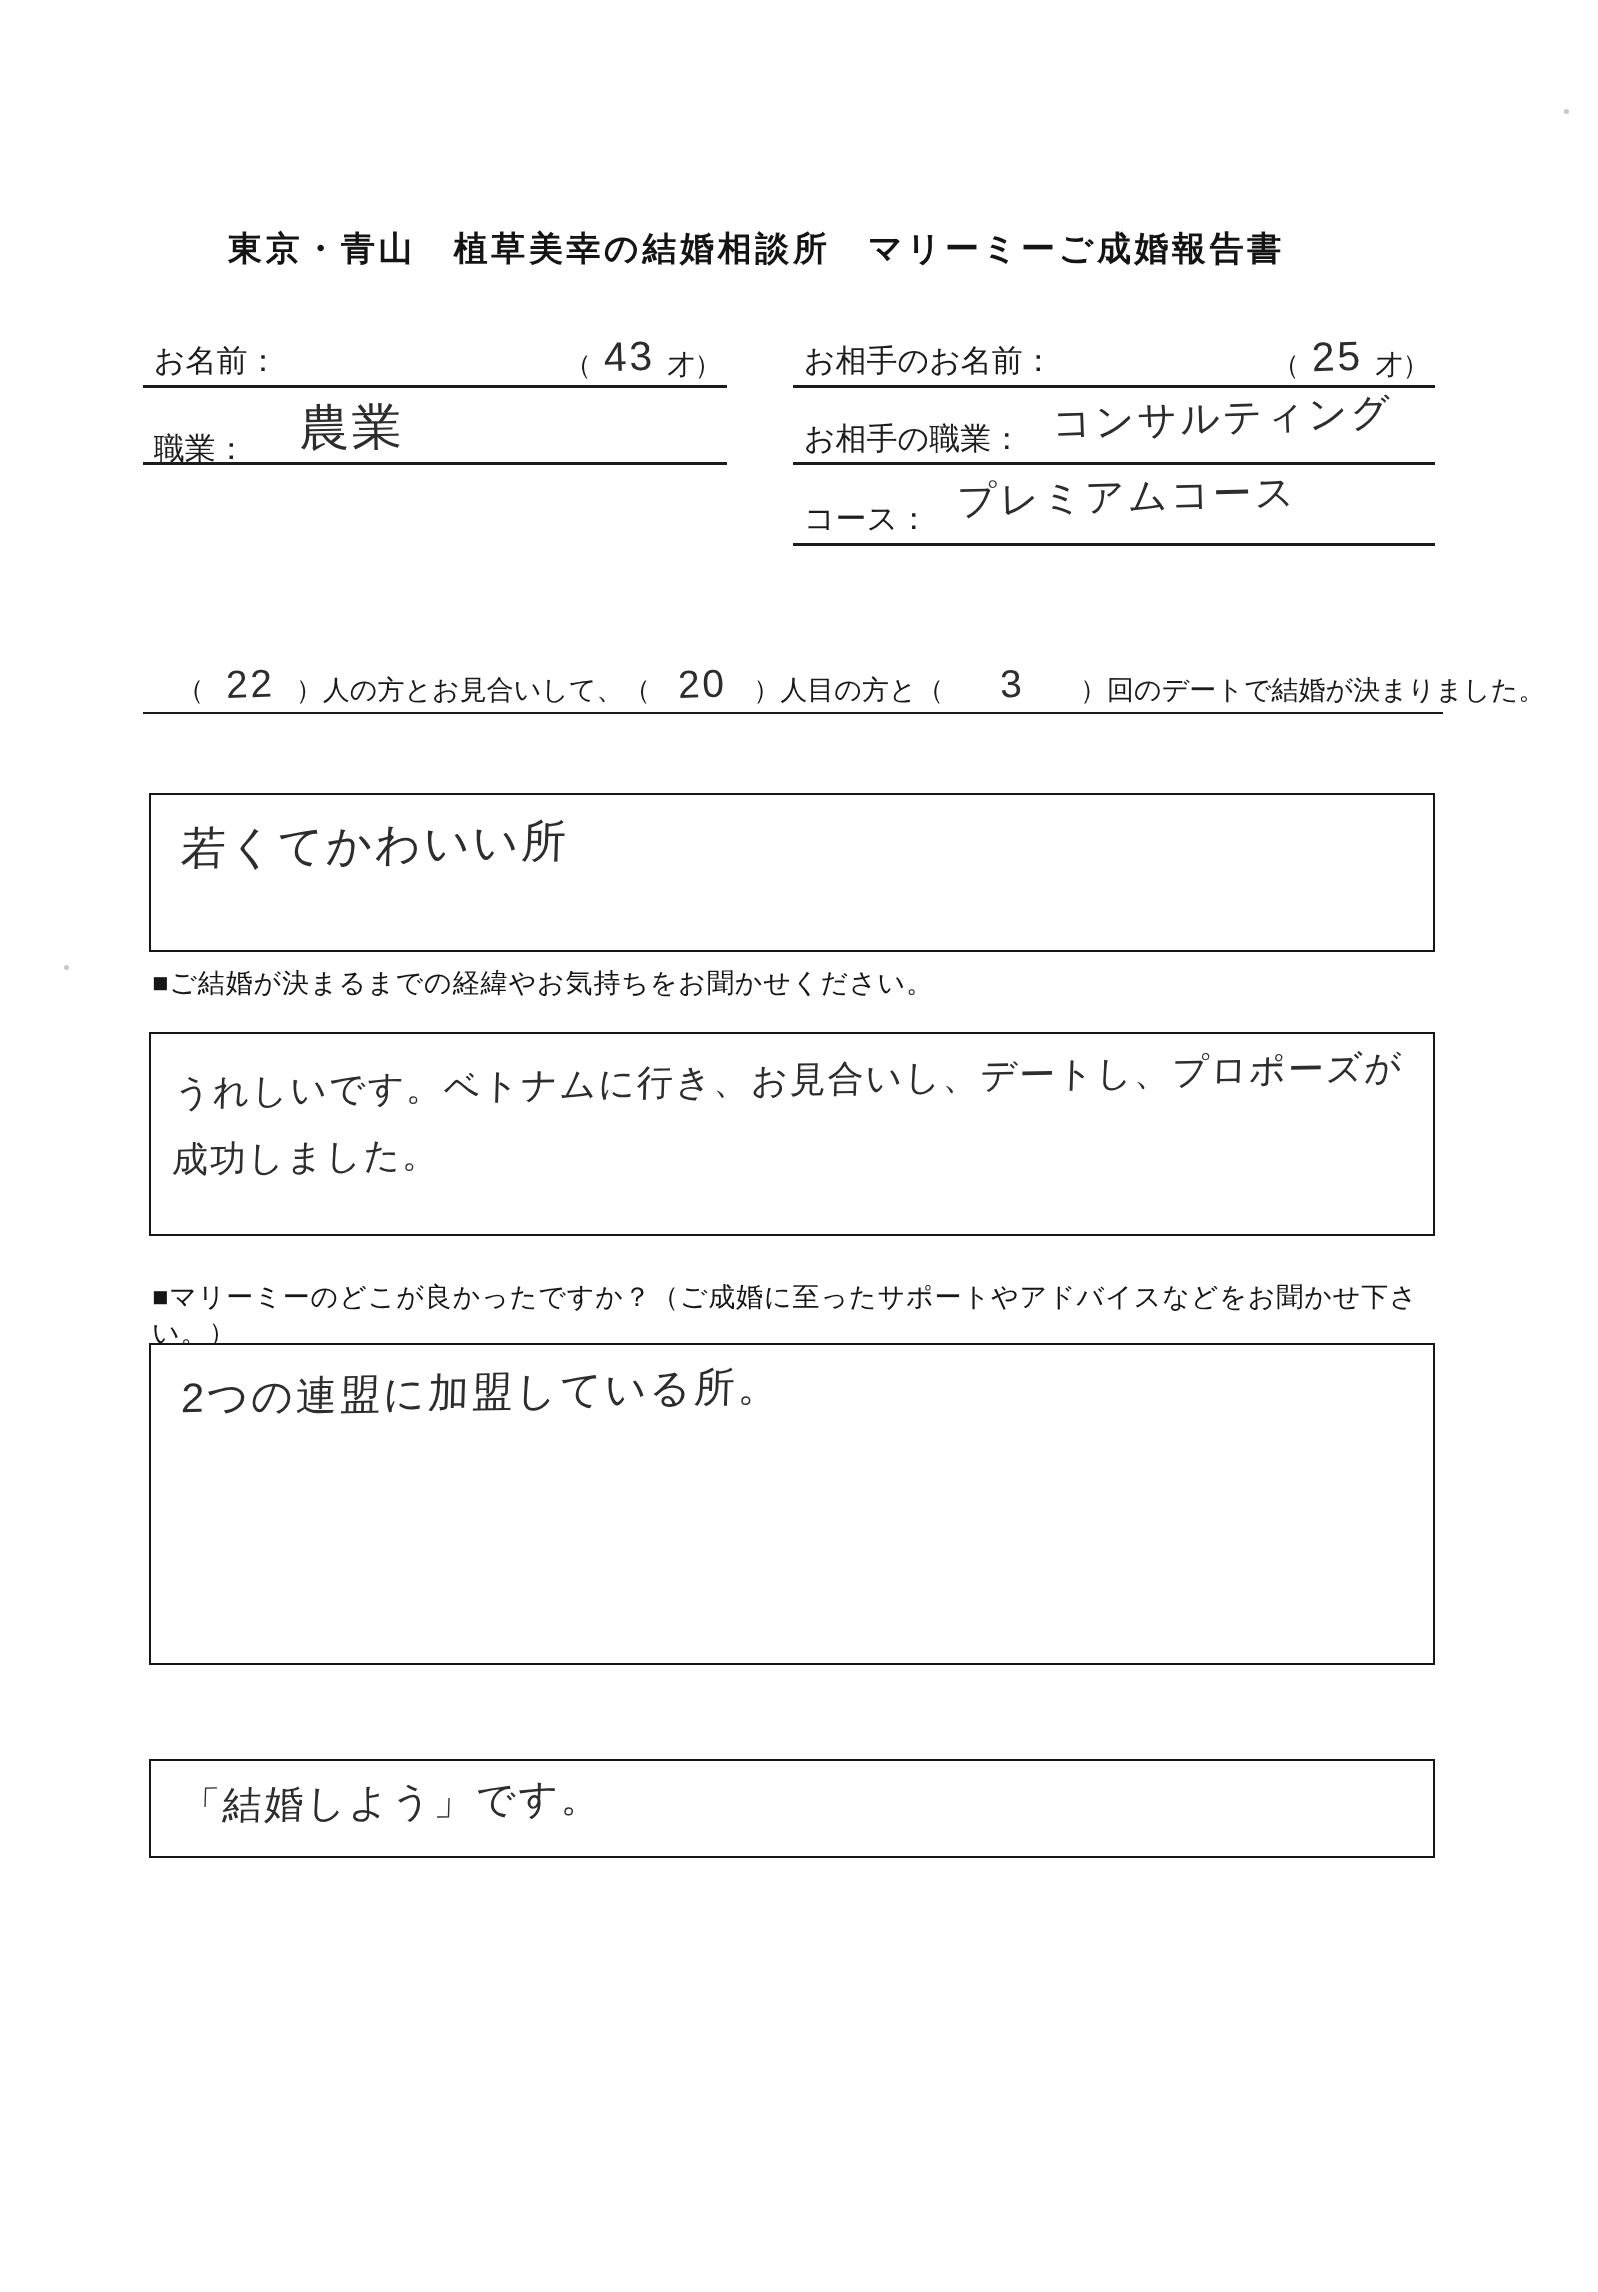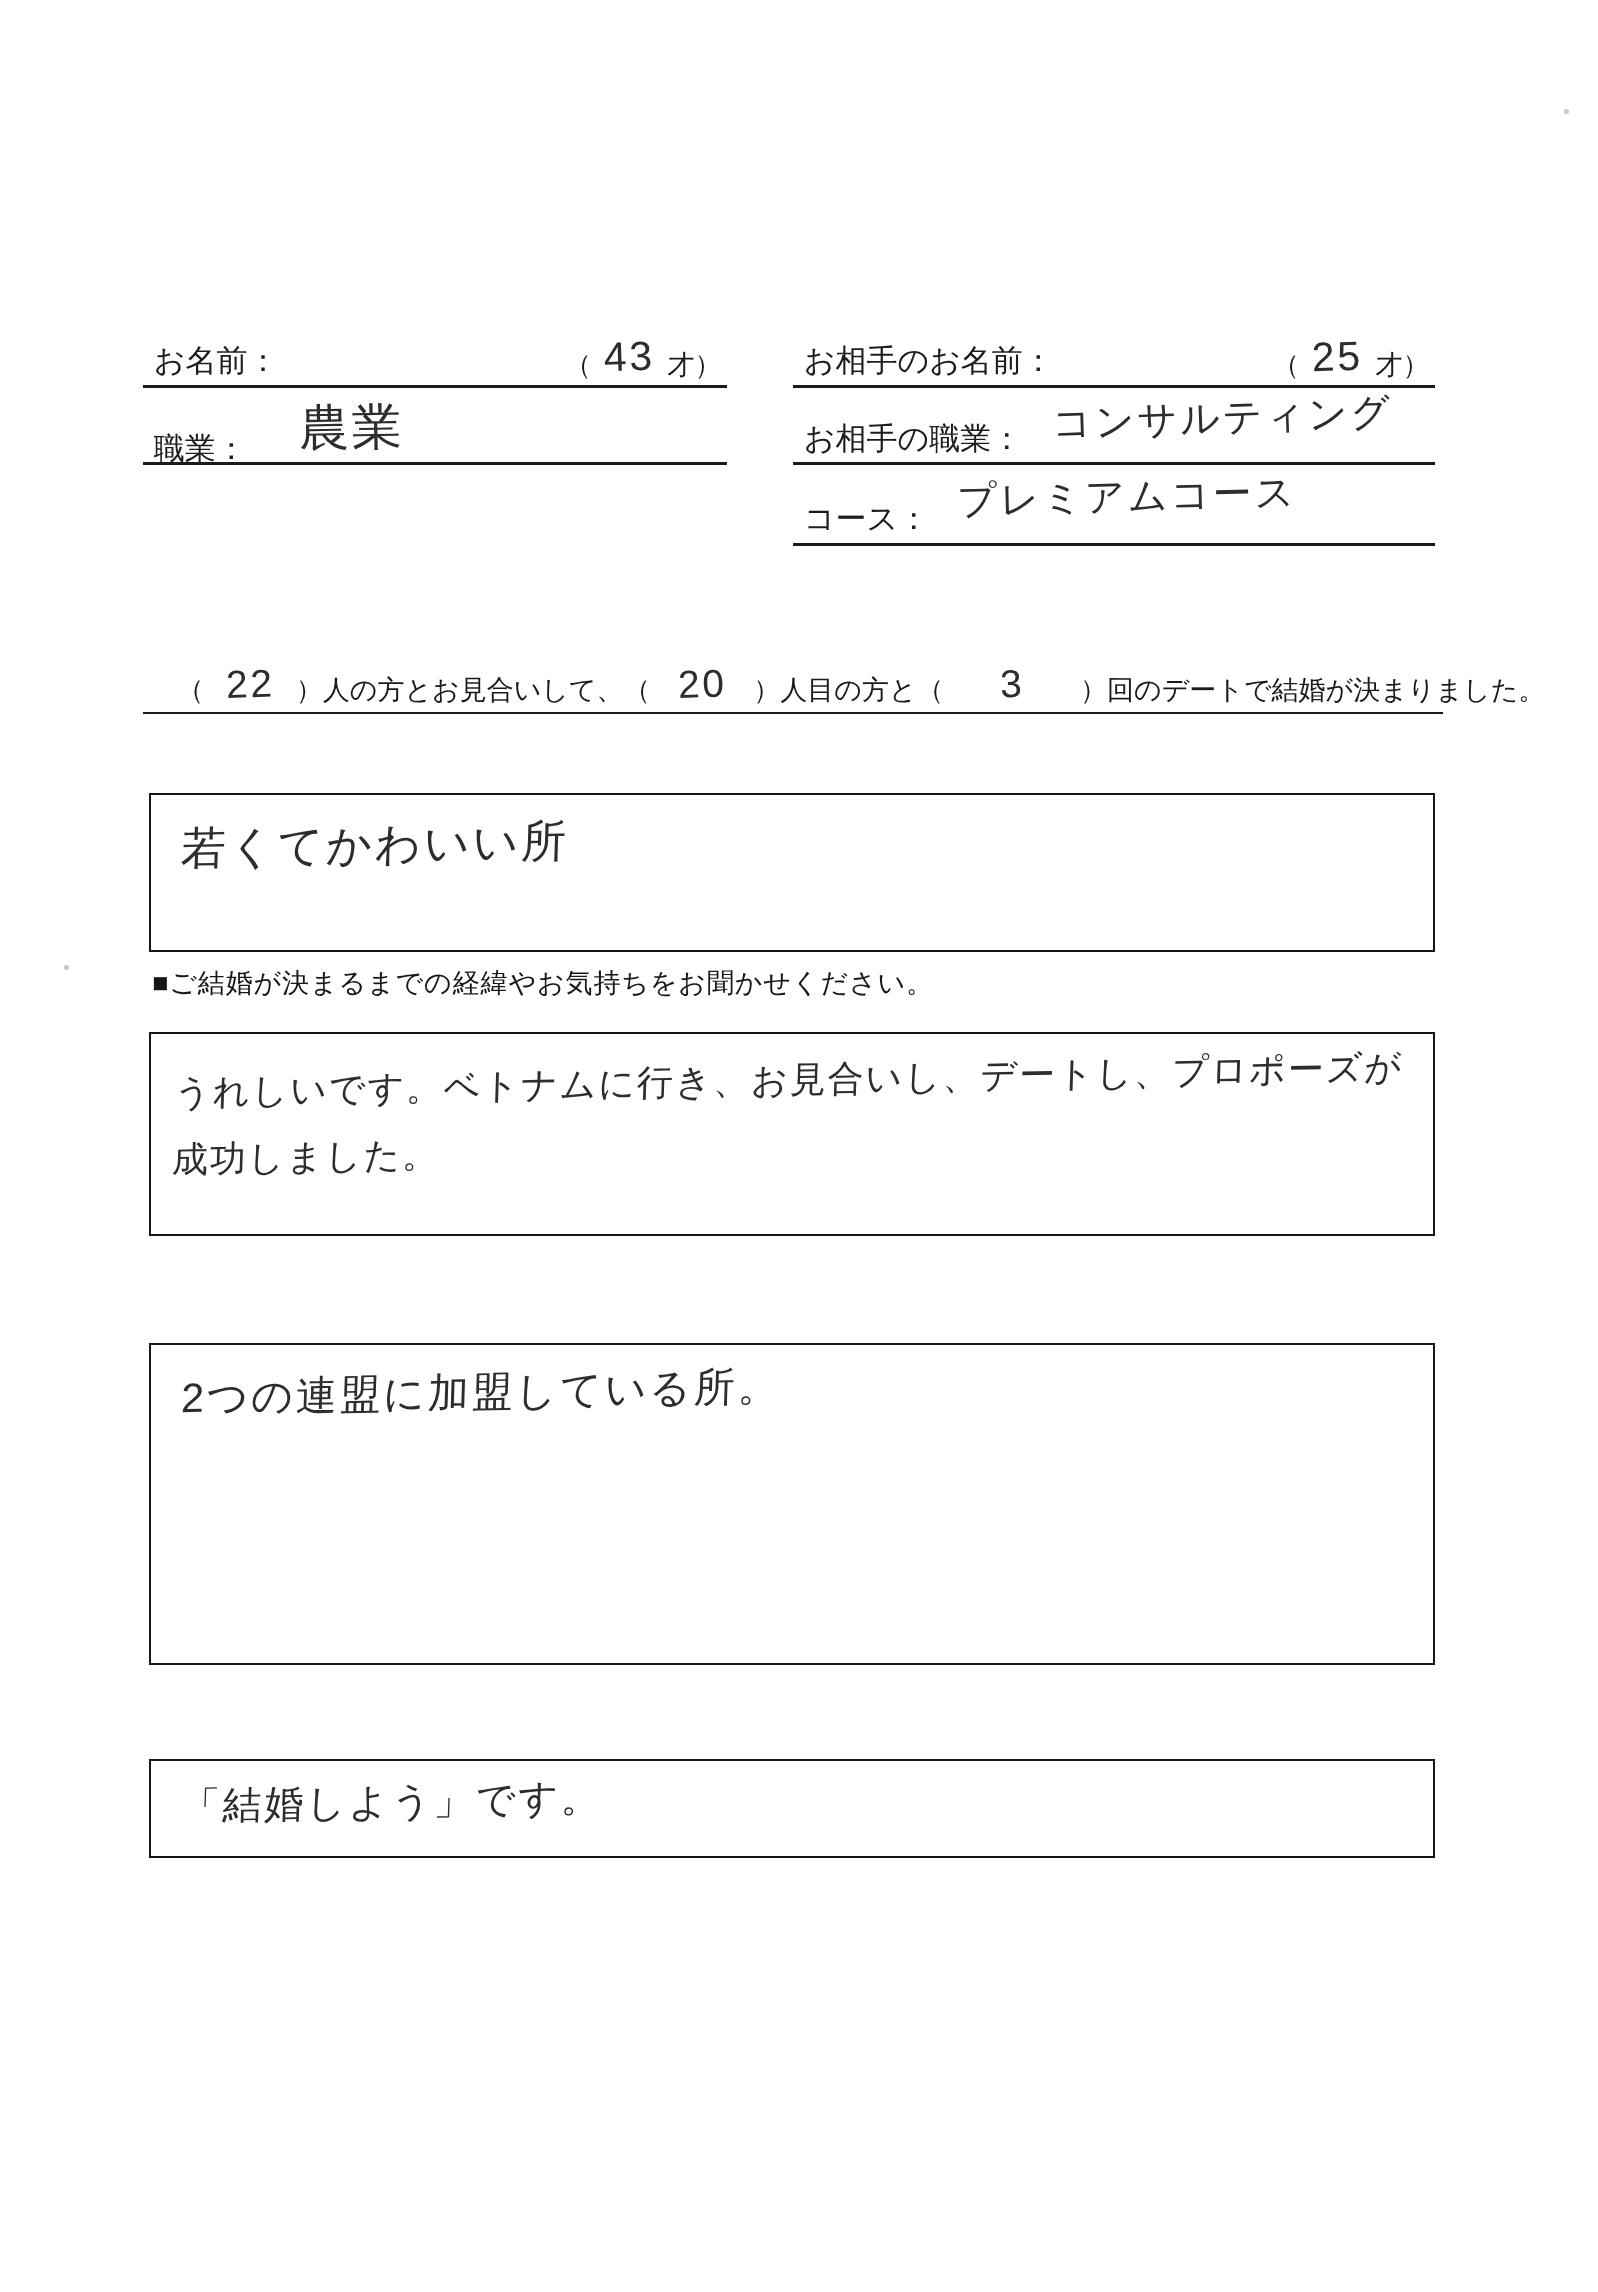--- a/index.html
+++ b/index.html
@@ -70,20 +70,21 @@
     position:absolute;top:1891px;left:142px;width:1321px;
     font-size:23px;color:#1c1c1c;letter-spacing:0.4px;
   }
   .artifact{position:absolute;border-radius:50%;background:#9b9b9b;opacity:.55;}
 </style>
 </head>
 <body>
 
 <div class="page">
 
+  <div class="title printed">東京・青山　植草美幸の結婚相談所　マリーミーご成婚報告書</div>
 
   <div class="cell cl r1">
     <span class="label printed">お名前：</span>
     <span class="agegrp">
       <span class="printed">（</span><span class="hw hw-age">43</span><span class="printed">才）</span>
     </span>
   </div>
   <div class="cell cr r1">
     <span class="label printed">お相手のお名前：</span>
     <span class="agegrp">
@@ -111,20 +112,21 @@
 
   <div class="box" style="top:793px;height:159px">
     <span class="hw ans a1">若くてかわいい所</span>
   </div>
 
   <div class="q printed" style="top:965px">■ご結婚が決まるまでの経緯やお気持ちをお聞かせください。</div>
   <div class="box" style="top:1032px;height:204px">
     <span class="hw ans a2" style="margin-top:12.5px;margin-left:21.5px">うれしいです。ベトナムに行き、お見合いし、デートし、プロポーズが成功しました。</span>
   </div>
 
+  <div class="q printed" style="top:1279px">■マリーミーのどこが良かったですか？（ご成婚に至ったサポートやアドバイスなどをお聞かせ下さい。）</div>
   <div class="box" style="top:1343px;height:322px">
     <span class="hw ans a3">2つの連盟に加盟している所。</span>
   </div>
 
   <div class="box" style="top:1759px;height:99px">
     <span class="hw ans a4">「結婚しよう」です。</span>
   </div>
 
 
   <div class="artifact" style="left:1564px;top:109px;width:4.5px;height:4.5px"></div>

